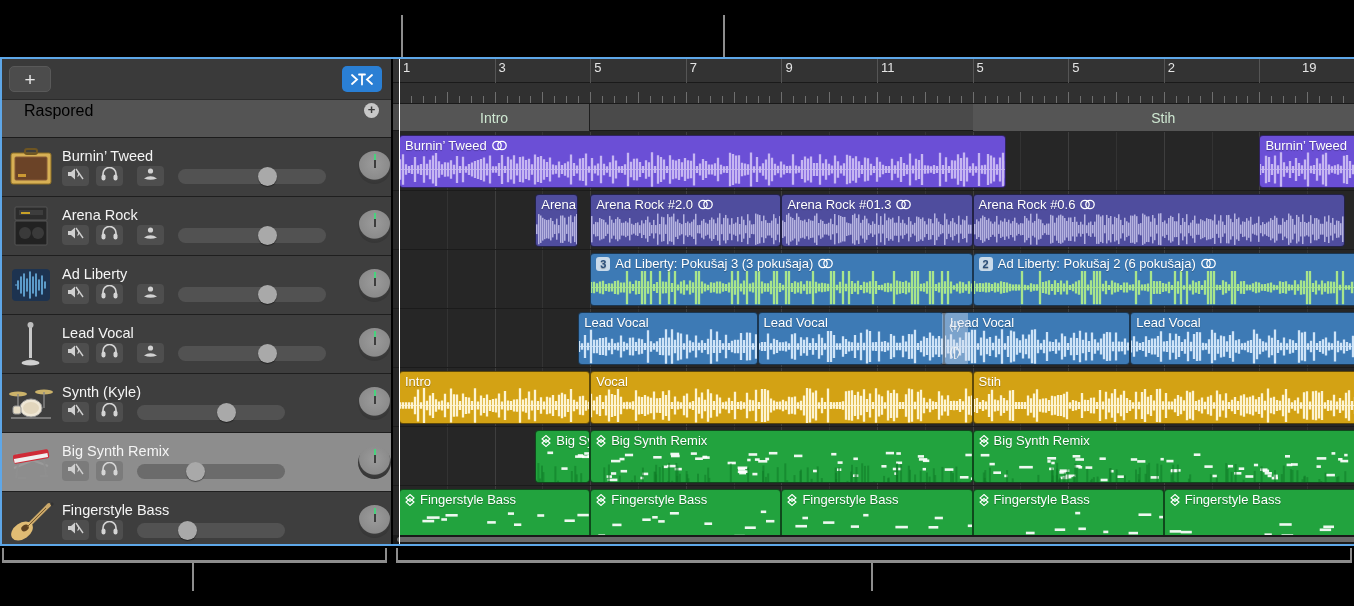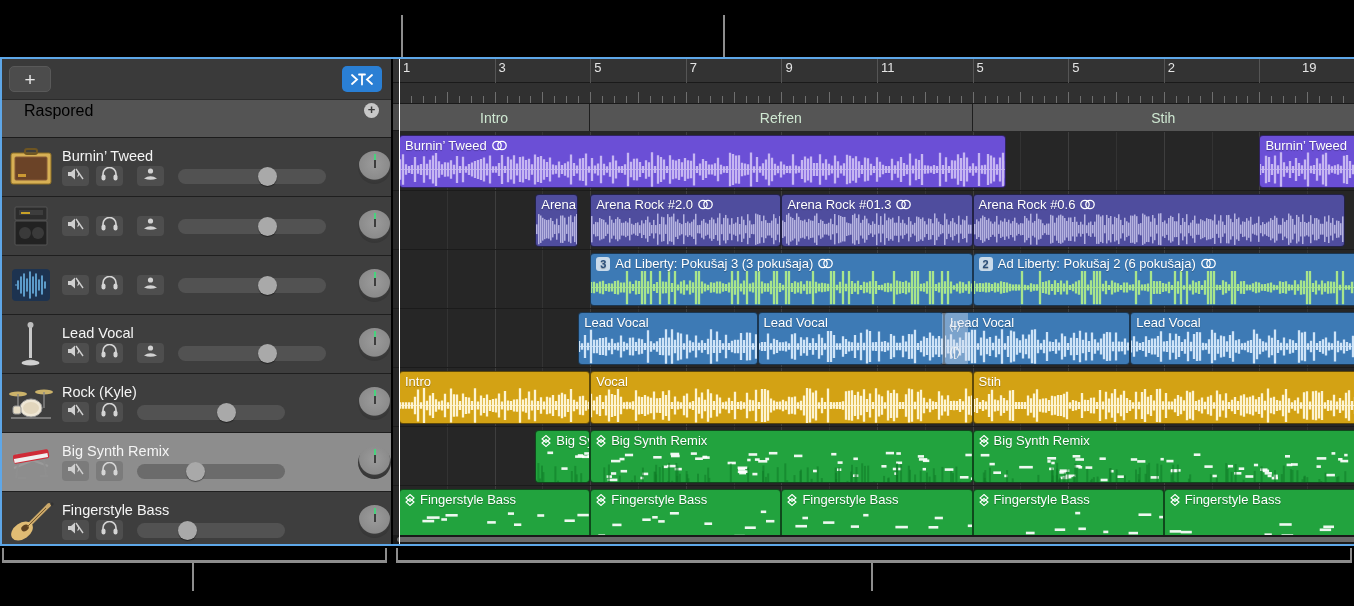--- a/index.html
+++ b/index.html
@@ -198,20 +198,21 @@
               <svg width="38" height="42" viewBox="0 0 38 42">
                 <rect x="3" y="2" width="32" height="13" rx="1" fill="#2c2c2c" stroke="#555"></rect>
                 <rect x="3" y="16" width="32" height="24" rx="1" fill="#222" stroke="#555"></rect>
                 <rect x="7" y="5" width="24" height="5" fill="#3d3d3d"></rect>
                 <rect x="9" y="7" width="9" height="2" fill="#c9a227"></rect>
                 <circle cx="13" cy="28" r="6" fill="#3a3a3a"></circle>
                 <circle cx="26" cy="28" r="6" fill="#3a3a3a"></circle>
               </svg>
             </div>
             <div class="track-body">
+              <div class="track-name">Arena Rock</div>
               <div class="track-ctrls">
                 <div class="ctrl-btn">
                   <span><svg width="17" height="14" viewBox="0 0 17 14">
                       <path d="M1 5h3l4-3.5v11L4 9H1z" fill="#cfcfcf"></path>
                       <path d="M9 2 L16 12" stroke="#cfcfcf" stroke-width="1.4"></path>
                       <path d="M10.5 4.5c1.6 1 1.6 4 0 5" stroke="#cfcfcf" stroke-width="1.2" fill="none"></path>
                     </svg></span>
                 </div>
                 <div class="ctrl-btn">
                   <span><svg width="17" height="14" viewBox="0 0 17 14">
@@ -249,20 +250,21 @@
                   <path d="M19 4v26"></path>
                   <path d="M22 9v16"></path>
                   <path d="M25 6v22"></path>
                   <path d="M28 12v10"></path>
                   <path d="M31 8v18"></path>
                   <path d="M34 14v6"></path>
                 </g>
               </svg>
             </div>
             <div class="track-body">
+              <div class="track-name">Ad Liberty</div>
               <div class="track-ctrls">
                 <div class="ctrl-btn">
                   <span><svg width="17" height="14" viewBox="0 0 17 14">
                       <path d="M1 5h3l4-3.5v11L4 9H1z" fill="#cfcfcf"></path>
                       <path d="M9 2 L16 12" stroke="#cfcfcf" stroke-width="1.4"></path>
                       <path d="M10.5 4.5c1.6 1 1.6 4 0 5" stroke="#cfcfcf" stroke-width="1.2" fill="none"></path>
                     </svg></span>
                 </div>
                 <div class="ctrl-btn">
                   <span><svg width="17" height="14" viewBox="0 0 17 14">
@@ -335,21 +337,21 @@
                 <ellipse cx="10" cy="10" rx="9" ry="2.5" fill="#cbb26a"></ellipse>
                 <ellipse cx="36" cy="8" rx="9" ry="2.5" fill="#cbb26a"></ellipse>
                 <path d="M10 10v16M36 8v16" stroke="#888" stroke-width="1.4"></path>
                 <ellipse cx="23" cy="24" rx="11" ry="9" fill="#efe7d6" stroke="#9a9a9a"></ellipse>
                 <ellipse cx="23" cy="24" rx="8" ry="6" fill="#e2d6bd"></ellipse>
                 <rect x="5" y="22" width="8" height="8" rx="2" fill="#e7ddc6" stroke="#999"></rect>
                 <path d="M3 34h40" stroke="#8c8c8c" stroke-width="1.4"></path>
               </svg>
             </div>
             <div class="track-body">
-              <div class="track-name">Rock (Kyle)</div>
+              <div class="track-name">Synth (Kyle)</div>
               <div class="track-ctrls">
                 <div class="ctrl-btn">
                   <span><svg width="17" height="14" viewBox="0 0 17 14">
                       <path d="M1 5h3l4-3.5v11L4 9H1z" fill="#cfcfcf"></path>
                       <path d="M9 2 L16 12" stroke="#cfcfcf" stroke-width="1.4"></path>
                       <path d="M10.5 4.5c1.6 1 1.6 4 0 5" stroke="#cfcfcf" stroke-width="1.2" fill="none"></path>
                     </svg></span>
                 </div>
                 <div class="ctrl-btn">
                   <span><svg width="17" height="14" viewBox="0 0 17 14">
@@ -545,21 +547,20 @@
           <div class="tick" style="left: 878.35px; height: 7px;"></div>
           <div class="tick" style="left: 890.3px; height: 7px;"></div>
           <div class="tick" style="left: 902.25px; height: 7px;"></div>
           <div class="tick" style="left: 914.2px; height: 11px;"></div>
           <div class="tick" style="left: 926.15px; height: 7px;"></div>
           <div class="tick" style="left: 938.1px; height: 7px;"></div>
           <div class="tick" style="left: 950.05px; height: 7px;"></div>
         </div>
       <div class="markers" id="markers">
           <div class="marker" style="left: 6px; width: 191.2px;">Intro</div>
-          <div class="marker" style="left: 197.2px; width: 382.4px;">Refren</div>
           <div class="marker" style="left: 579.6px; width: 382.4px;">Stih</div>
         </div>
       <div class="lanes" id="lanes">
           <div class="lane" style="top: 0px;">
             <div class="gridline major" style="left: 6px;"></div>
             <div class="gridline" style="left: 53.8px;"></div>
             <div class="gridline major" style="left: 101.6px;"></div>
             <div class="gridline" style="left: 149.4px;"></div>
             <div class="gridline major" style="left: 197.2px;"></div>
             <div class="gridline" style="left: 245px;"></div>

